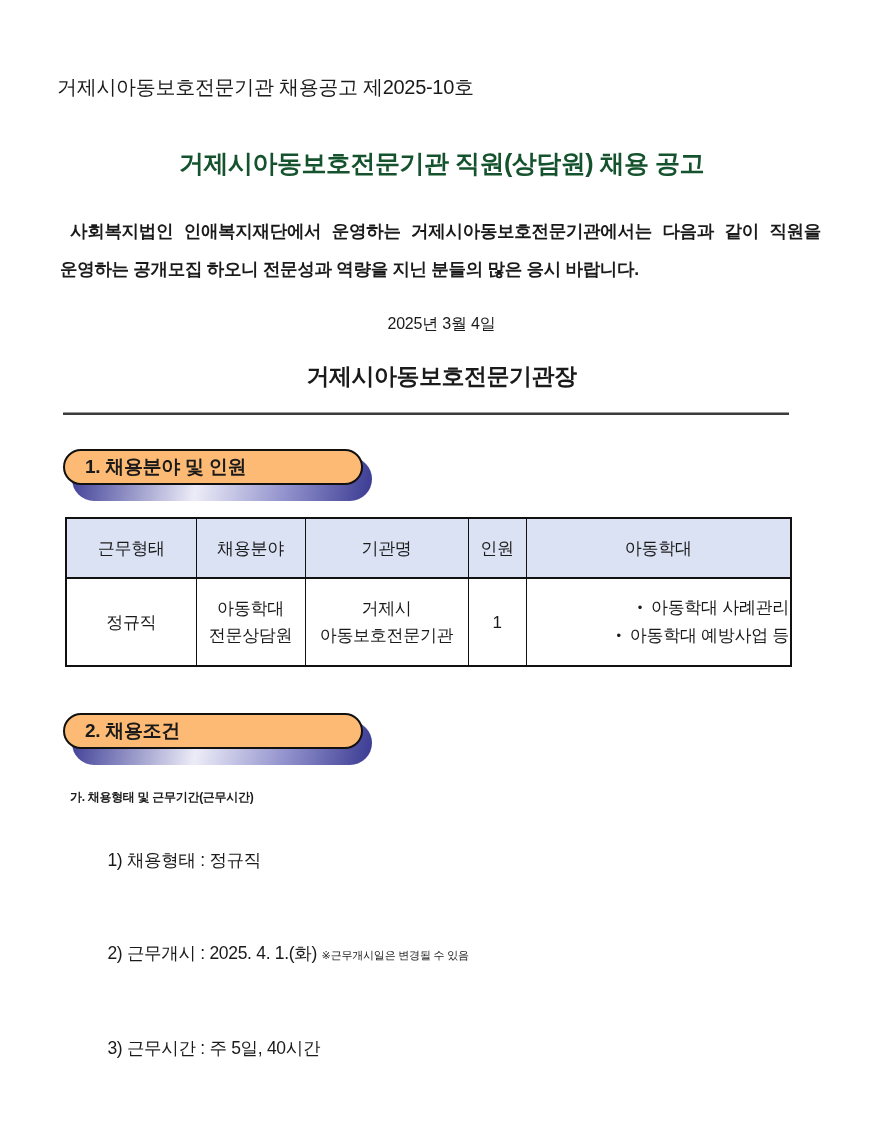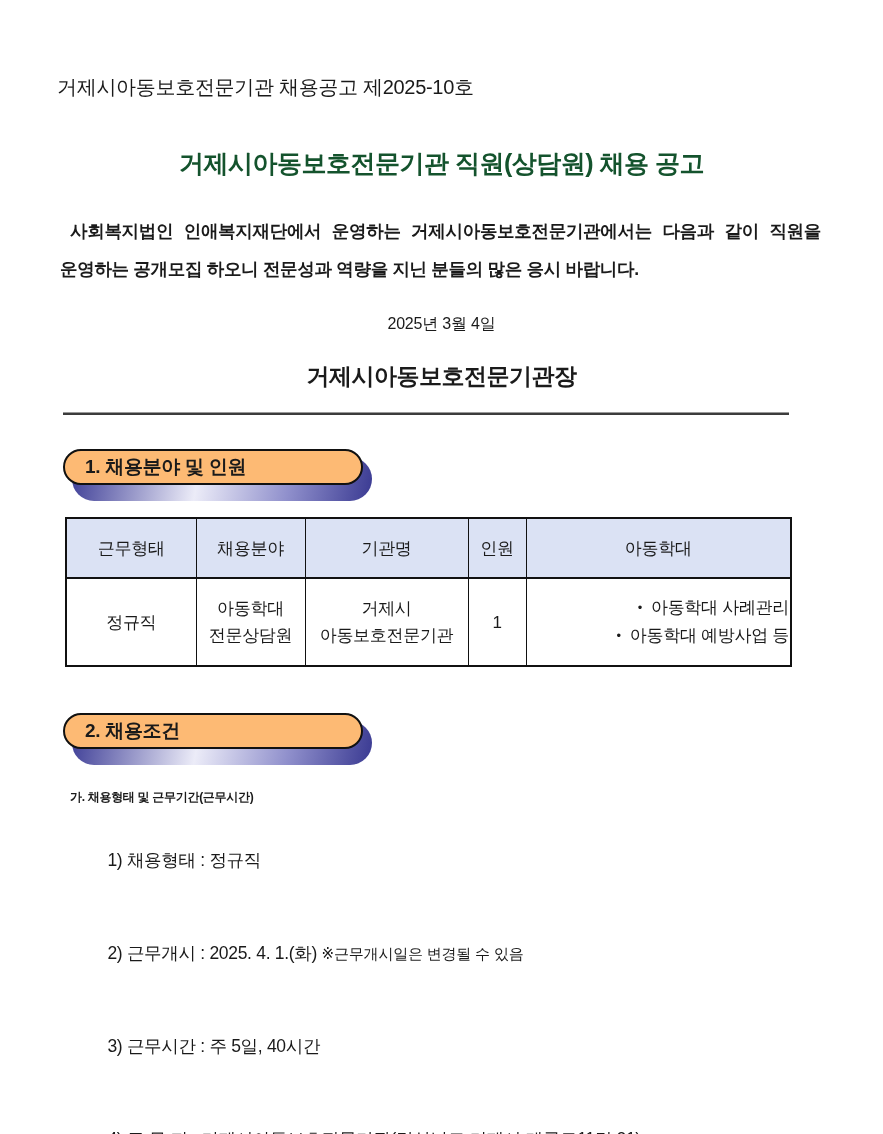--- a/index.html
+++ b/index.html
@@ -129,21 +129,21 @@
     letter-spacing: -0.3px;
   }
 
   .list { margin: 8px 0 0 80px; }
   .list-item {
     font-size: 17.5px;
     line-height: 31px;
     letter-spacing: -0.3px;
     white-space: pre-wrap;
   }
-  .small-note { font-size: 15px; letter-spacing: -0.2px; }
+  .small-note { font-size: 11px; letter-spacing: -0.2px; }
 </style>
 </head>
 <body>
 
 <div class="page">
 
   <div class="doc-number">거제시아동보호전문기관 채용공고 제2025-10호</div>
 
   <h1 class="title">거제시아동보호전문기관 직원(상담원) 채용 공고</h1>
 

